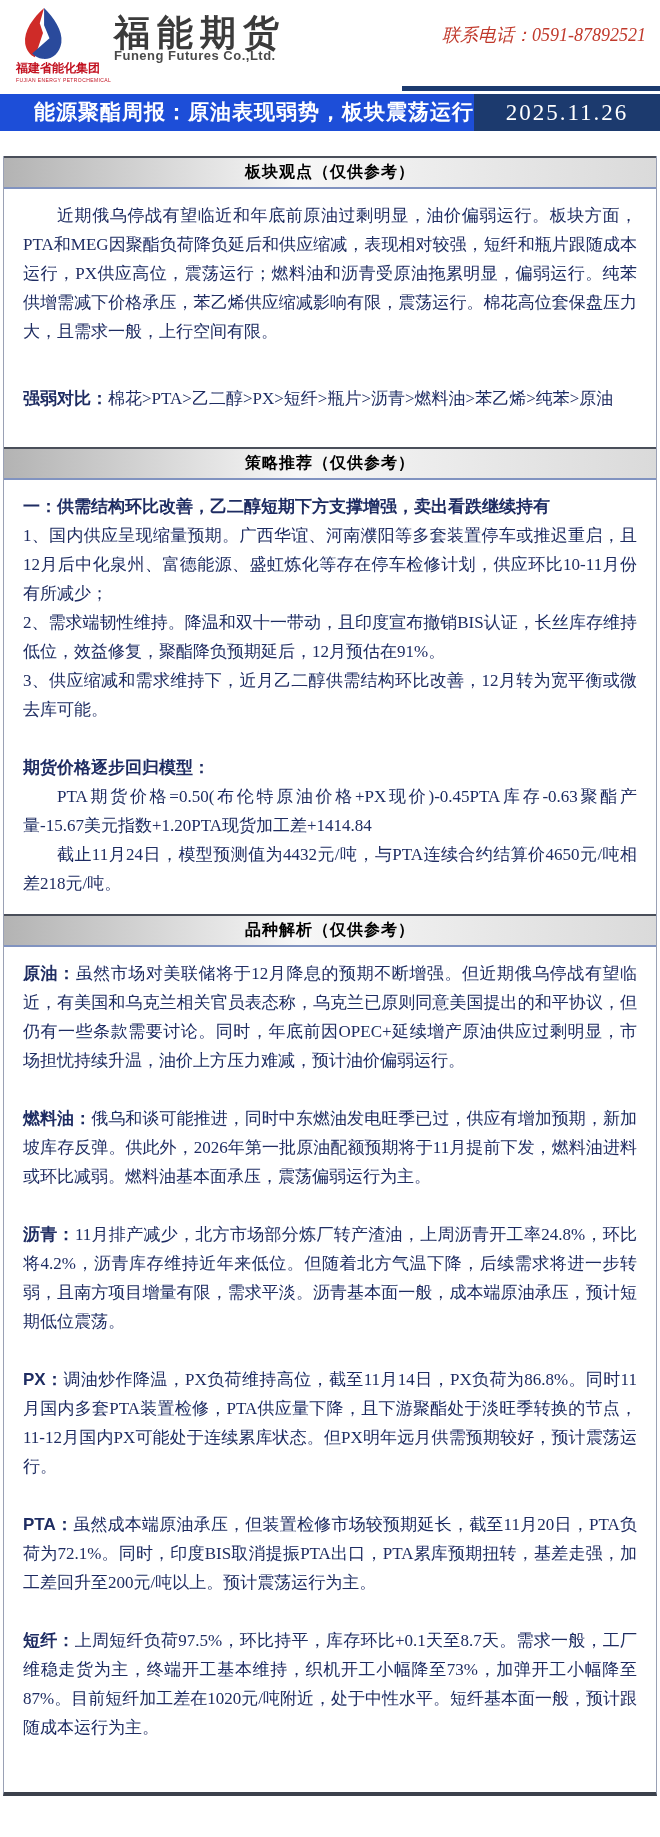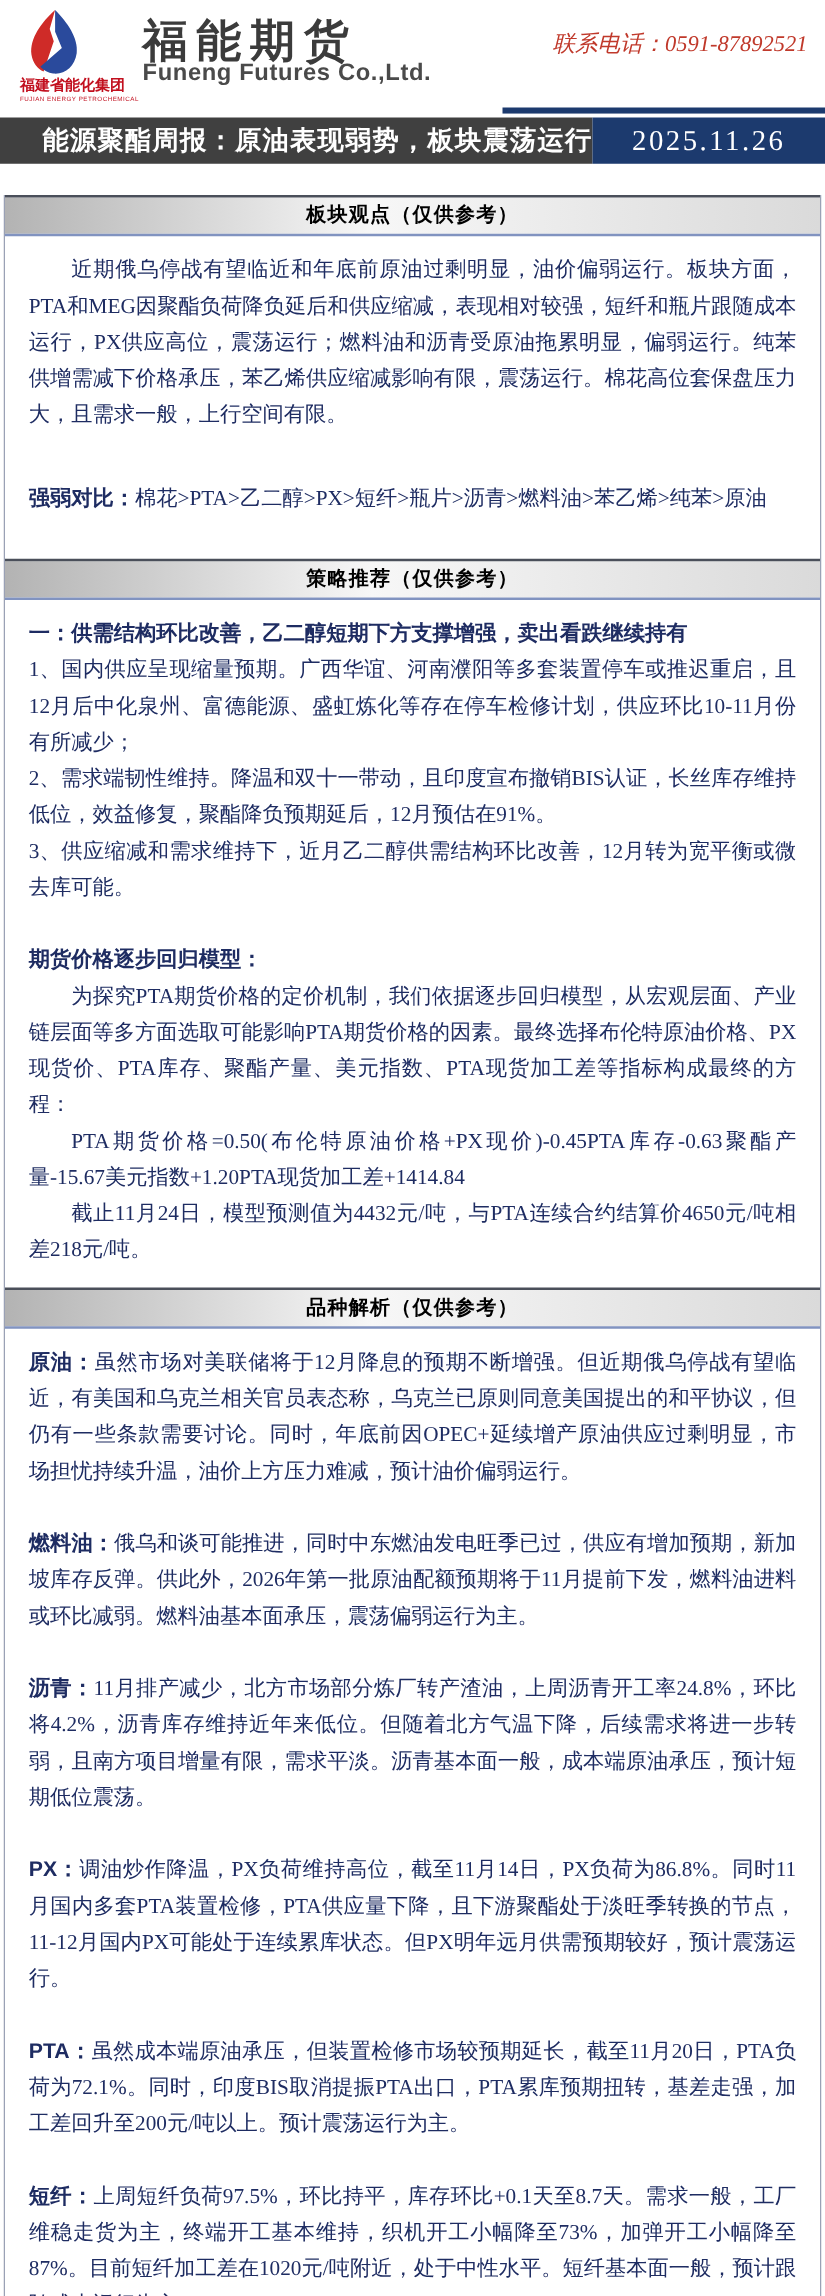--- a/index.html
+++ b/index.html
@@ -16,30 +16,30 @@
   .logo-row { display:flex; align-items:flex-start; padding:6px 0 0 16px; }
   .logo-left { display:flex; flex-direction:column; width:92px; }
   .logo-mark svg { width:54px; height:56px; display:block; }
   .group-name { color:#c2101f; font-weight:bold; font-size:12px; white-space:nowrap;
                 font-family:"Liberation Sans",sans-serif; margin-top:-2px; }
   .group-name-en { color:#c2101f; font-size:5px; white-space:nowrap;
                    font-family:"Liberation Sans",sans-serif; letter-spacing:.4px; }
   .company-block { margin-left:6px; padding-top:12px; }
   .company-name { font-size:36px; font-weight:bold; color:#3b3b3b; letter-spacing:7px;
                   font-family:"Liberation Sans",sans-serif; line-height:30px; }
-  .company-name-en { font-size:19px; font-weight:bold; color:#4a4a4a;
+  .company-name-en { font-size:13px; font-weight:bold; color:#4a4a4a;
                      font-family:"Liberation Sans",sans-serif; letter-spacing:.5px; }
   .contact-phone { position:absolute; top:23px; right:14px; color:#c0392b;
                    font-size:18px;font-style:italic; }
 
   
   .top-strip { height:5px; background:#1c3a6e; width:258px; margin-left:402px; }
   .strip-gap { height:3px; background:#ffffff; }
   .banner { display:flex; height:37px; }
-  .banner-title { flex:1; background:#404040; color:#ffffff; font-weight:bold;
+  .banner-title { flex:1; background:#1d4ed8; color:#ffffff; font-weight:bold;
                   font-size:21px; line-height:37px; padding-left:34px;
                   letter-spacing:1px; white-space:nowrap; }
   .banner-date { width:212px; background:#1c3a6e; color:#ffffff; font-size:23px;
                  line-height:37px; text-align:center; letter-spacing:2px; }
 
   .pre-box-gap { height:25px; }
 
   
   .content-box { margin:0 3px; border-left:1px solid #9aa1b5; border-right:1px solid #9aa1b5;
                  border-bottom:4px solid #3c414c; min-height:1640px; box-sizing:border-box; }
@@ -101,21 +101,20 @@
     <p class="strength-line"><span class="bold">强弱对比：</span><span>棉花&gt;PTA&gt;乙二醇&gt;PX&gt;短纤&gt;瓶片&gt;沥青&gt;燃料油&gt;苯乙烯&gt;纯苯&gt;原油</span></p>
   </div>
 
   <div class="section-header">策略推荐（仅供参考）</div>
   <div class="section-body">
     <p class="strategy-heading">一：供需结构环比改善，乙二醇短期下方支撑增强，卖出看跌继续持有</p>
     <p>1、国内供应呈现缩量预期。广西华谊、河南濮阳等多套装置停车或推迟重启，且12月后中化泉州、富德能源、盛虹炼化等存在停车检修计划，供应环比10-11月份有所减少；</p>
     <p>2、需求端韧性维持。降温和双十一带动，且印度宣布撤销BIS认证，长丝库存维持低位，效益修复，聚酯降负预期延后，12月预估在91%。</p>
     <p>3、供应缩减和需求维持下，近月乙二醇供需结构环比改善，12月转为宽平衡或微去库可能。</p>
     <p class="model-heading">期货价格逐步回归模型：</p>
-    <p class="indent">为探究PTA期货价格的定价机制，我们依据逐步回归模型，从宏观层面、产业链层面等多方面选取可能影响PTA期货价格的因素。最终选择布伦特原油价格、PX现货价、PTA库存、聚酯产量、美元指数、PTA现货加工差等指标构成最终的方程：</p>
     <p class="indent">PTA期货价格=0.50(布伦特原油价格+PX现价)-0.45PTA库存-0.63聚酯产量-15.67美元指数+1.20PTA现货加工差+1414.84</p>
     <p class="indent">截止11月24日，模型预测值为4432元/吨，与PTA连续合约结算价4650元/吨相差218元/吨。</p>
   </div>
 
   <div class="section-header">品种解析（仅供参考）</div>
   <div class="section-body">
     <p class="variety-item"><span class="v-label">原油：</span><span>虽然市场对美联储将于12月降息的预期不断增强。但近期俄乌停战有望临近，有美国和乌克兰相关官员表态称，乌克兰已原则同意美国提出的和平协议，但仍有一些条款需要讨论。同时，年底前因OPEC+延续增产原油供应过剩明显，市场担忧持续升温，油价上方压力难减，预计油价偏弱运行。</span></p>
     <p class="variety-item"><span class="v-label">燃料油：</span><span>俄乌和谈可能推进，同时中东燃油发电旺季已过，供应有增加预期，新加坡库存反弹。供此外，2026年第一批原油配额预期将于11月提前下发，燃料油进料或环比减弱。燃料油基本面承压，震荡偏弱运行为主。</span></p>
     <p class="variety-item"><span class="v-label">沥青：</span><span>11月排产减少，北方市场部分炼厂转产渣油，上周沥青开工率24.8%，环比将4.2%，沥青库存维持近年来低位。但随着北方气温下降，后续需求将进一步转弱，且南方项目增量有限，需求平淡。沥青基本面一般，成本端原油承压，预计短期低位震荡。</span></p>
     <p class="variety-item"><span class="v-label">PX：</span><span>调油炒作降温，PX负荷维持高位，截至11月14日，PX负荷为86.8%。同时11月国内多套PTA装置检修，PTA供应量下降，且下游聚酯处于淡旺季转换的节点，11-12月国内PX可能处于连续累库状态。但PX明年远月供需预期较好，预计震荡运行。</span></p>

